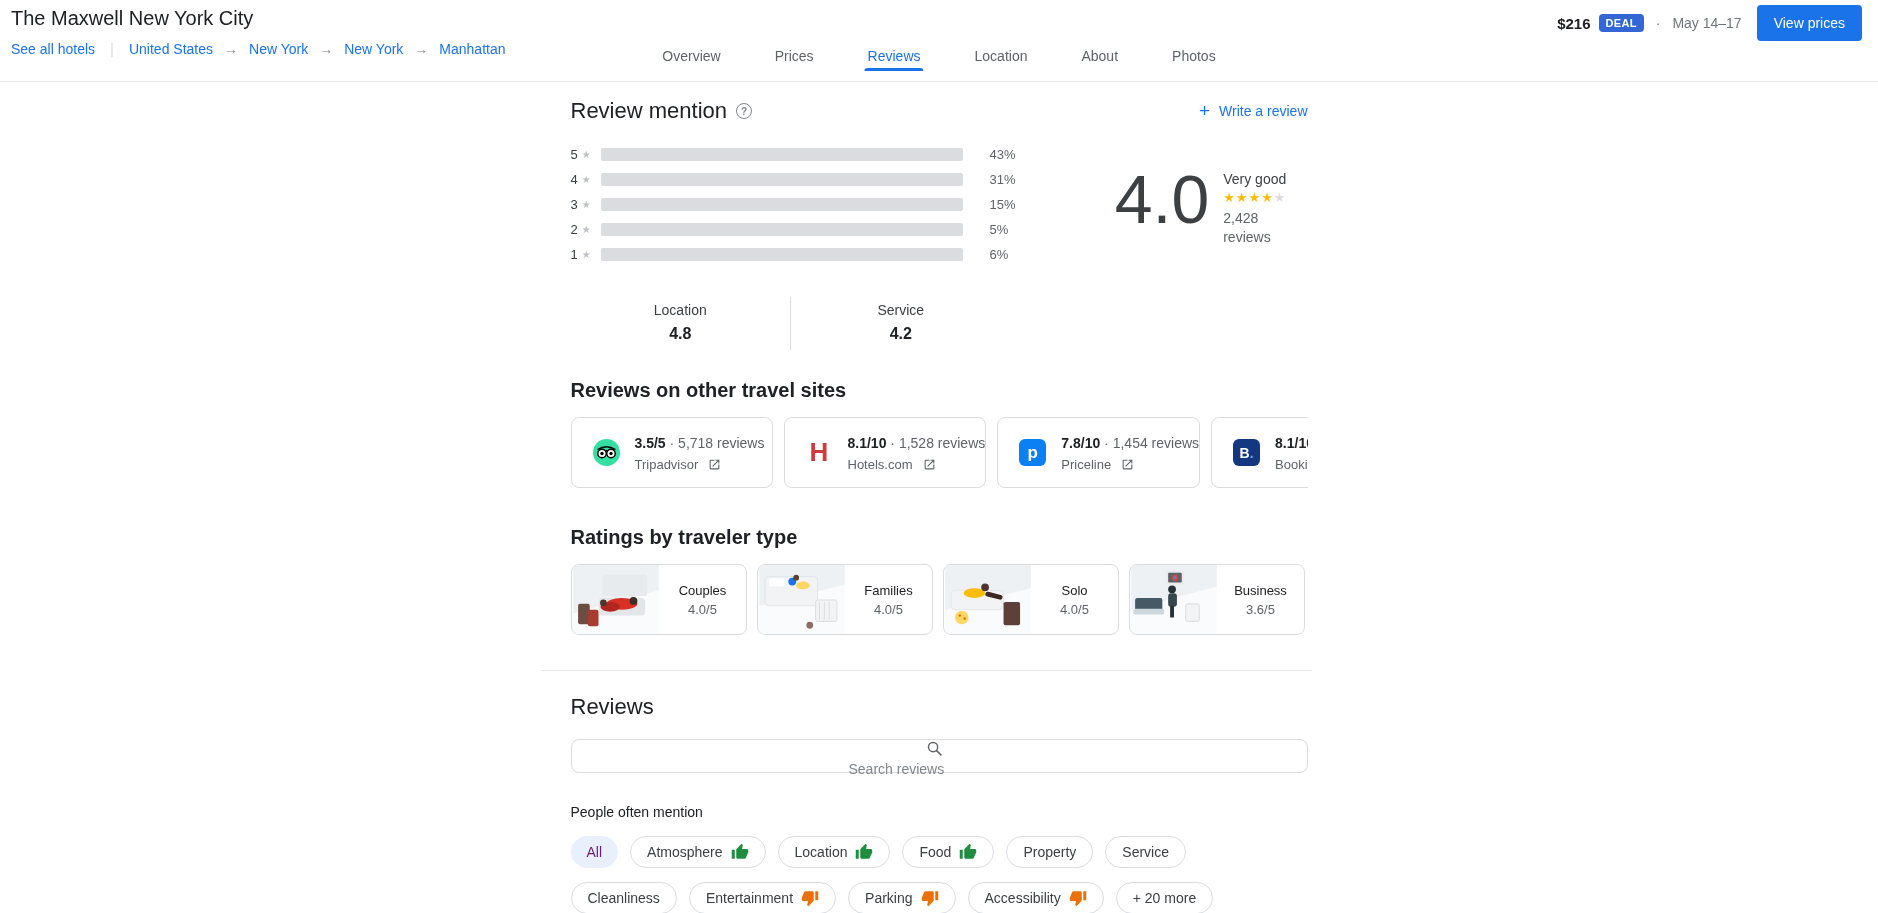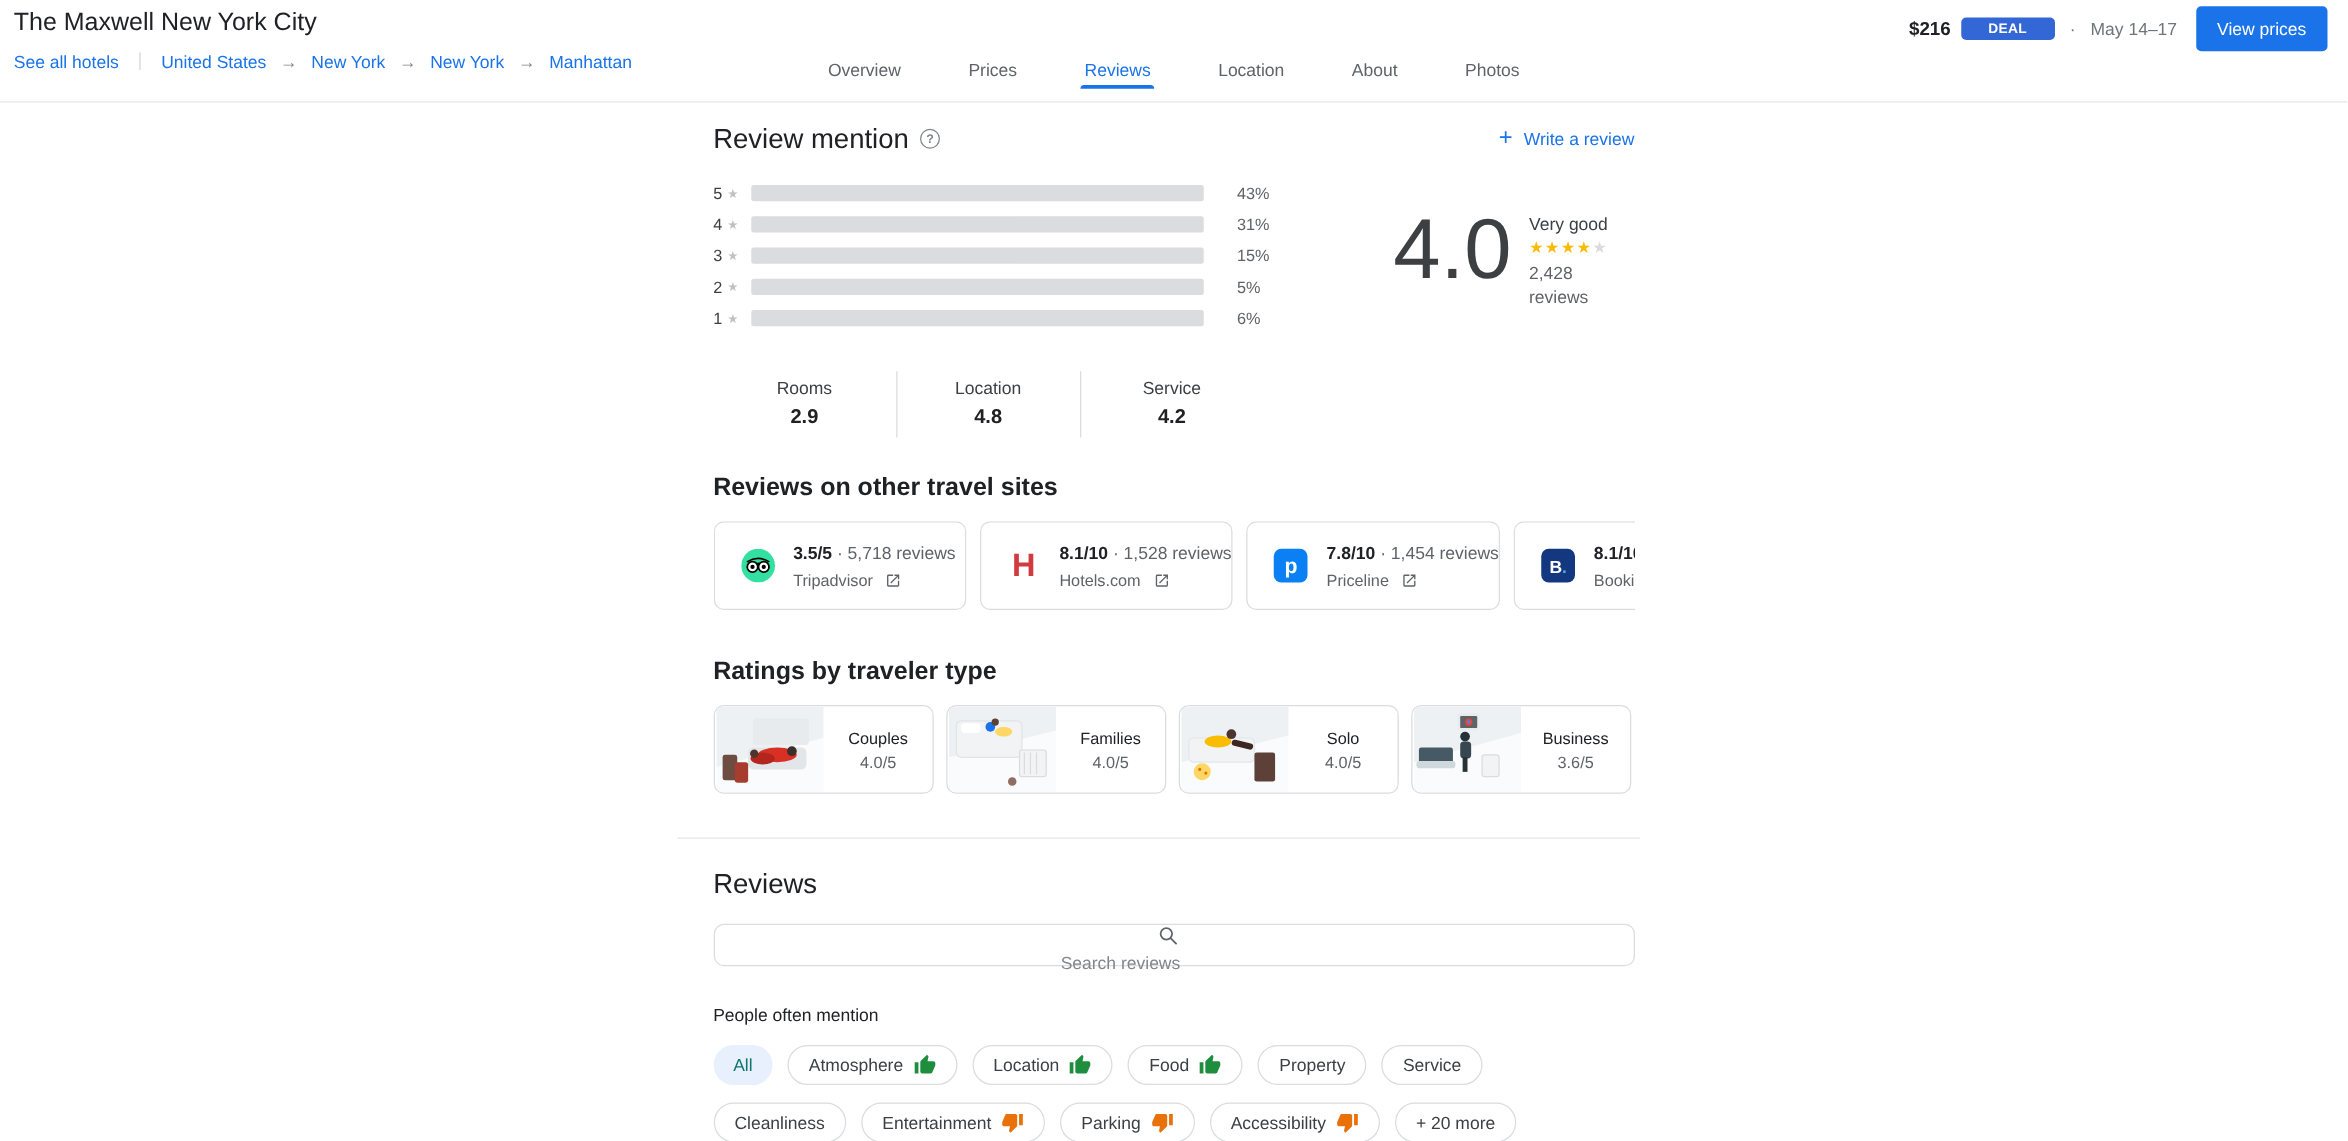--- a/index.html
+++ b/index.html
@@ -11,21 +11,21 @@
   .header-left { position: absolute; left: 11px; top: 7px; }
   .hotel-title { font-size: 20px; font-weight: 400; color: #202124; }
   .crumb-row { display: flex; align-items: center; gap: 11px; margin-top: 10px; font-size: 14px; }
   .crumb-link { color: #1a73e8; text-decoration: none; cursor: pointer; }
   .crumb-pipe { color: #dadce0; font-size: 15px; margin: 0 4px; }
   .crumb-arrow { color: #80868b; font-size: 14px; }
 
   .header-right { position: absolute; right: 16px; top: 4px; display: flex; align-items: center; height: 38px; }
   .price-amount { font-size: 15px; font-weight: 700; color: #202124; }
   .deal-badge { background: #3367d6; color: #fff; font-size: 11px; font-weight: 700;
-    padding: 3px 22px; border-radius: 4px; margin-left: 8px; letter-spacing: .3px; }
+    padding: 3px 7px; border-radius: 4px; margin-left: 8px; letter-spacing: .3px; }
   .hdr-dot { color: #70757a; margin: 0 12px; font-size: 14px; }
   .hdr-dates { color: #70757a; font-size: 14px; }
   .view-prices-btn { margin-left: 15px; background: #1a73e8; color: #fff; border: none; cursor: pointer;
     font-family: inherit; font-size: 14px; font-weight: 500; padding: 10px 17px; border-radius: 4px; }
 
   .tabs { position: absolute; bottom: 0; left: 50%; transform: translateX(-50%); display: flex; }
   .tab { position: relative; font-size: 14px; color: #5f6368; padding: 0 27px 17px; cursor: pointer; }
   .tab.active { color: #1a73e8; font-weight: 500; }
   .tab.active::after { content: ""; position: absolute; left: 24px; right: 24px; bottom: 10px;
     height: 3px; background: #1a73e8; border-radius: 3px 3px 0 0; }
@@ -103,21 +103,21 @@
     align-items: center; padding: 0 13px; margin-bottom: 31px; background: #fff; flex-direction: column; }
   .search-box svg { flex: 0 0 auto; margin-right: 9px; }
   .search-input { border: none; outline: none; flex: 1; font-family: inherit; font-size: 14px; color: #202124; background: transparent; }
   .search-input::placeholder { color: #80868b; }
 
   .mention-label { font-size: 14px; color: #202124; margin-bottom: 16px; }
   .chips-row { display: flex; gap: 12px; margin-bottom: 14px; }
   .chip { height: 32px; border: 1px solid #dadce0; border-radius: 16px; background: #fff;
     display: inline-flex; align-items: center; padding: 0 16px; font-size: 14px; color: #3c4043;
     gap: 8px; cursor: pointer; white-space: nowrap; }
-  .chip.selected { background: #e8f0fe; color: #0f766e; border-color: #e8f0fe; padding: 0 15px; }
+  .chip.selected { background: #e8f0fe; color: #701a75; border-color: #e8f0fe; padding: 0 15px; }
   .thumb svg { display: block; }
 </style>
 </head>
 <body>
 
 <div class="header">
   <div class="header-left">
     <div class="hotel-title">The Maxwell New York City</div>
     <div class="crumb-row">
       <span class="crumb-link">See all hotels</span>
@@ -211,24 +211,20 @@
       <div class="score-big">4.0</div>
       <div class="overall-sub">
         <div class="overall-sentiment">Very good</div>
         <div class="overall-stars"><span class="f">★</span><span class="f">★</span><span class="f">★</span><span class="f">★</span><span class="e">★</span></div>
         <div class="overall-count">2,428 reviews</div>
       </div>
     </div>
   </div>
 
   <div class="scores-row">
-    <div class="score-col">
-      <div class="score-label">Rooms</div>
-      <div class="score-value">2.9</div>
-    </div>
     <div class="score-col">
       <div class="score-label">Location</div>
       <div class="score-value">4.8</div>
     </div>
     <div class="score-col">
       <div class="score-label">Service</div>
       <div class="score-value">4.2</div>
     </div>
   </div>
 

